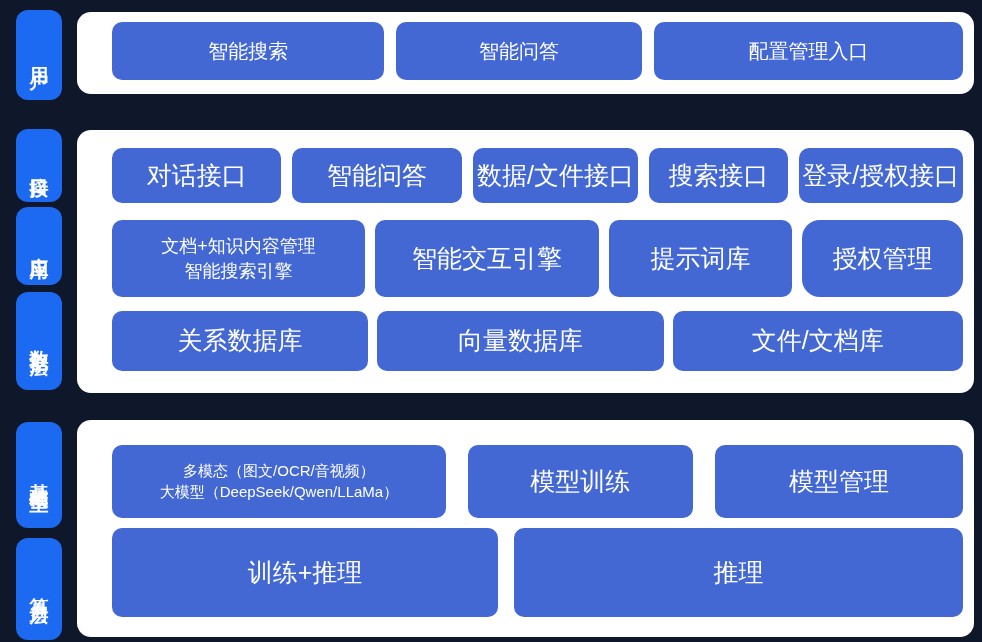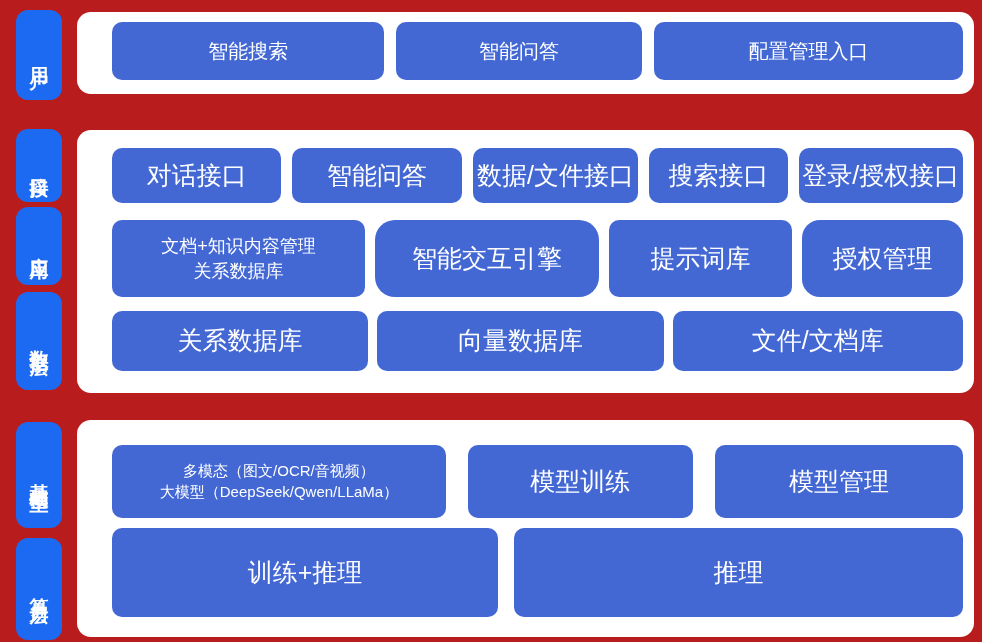--- a/index.html
+++ b/index.html
@@ -4,21 +4,21 @@
 <style>
   html, body { margin: 0; padding: 0; }
   body {
     font-family: "Liberation Sans", "DejaVu Sans", sans-serif;
     background: #e9eef7;
   }
   #stage {
     position: relative;
     width: 982px;
     height: 642px;
-    background: #b91c1c;
+    background: #0f172a;
     overflow: hidden;
   }
   .band { display: flex; align-items: stretch; }
   .band-1 { margin-top: 10px; height: 90px; }
   .band-2 { margin-top: 22px; height: 273px; }
   .band-3 { margin-top: 25px; height: 220px; }
 
   .label-col {
     width: 46px;
     margin-left: 16px;
@@ -83,21 +83,21 @@
   .band-2 .panel { margin-top: 8px; height: 263px; flex: 1 1 auto; padding-top: 18px; }
   .row-interface { gap: 11px; height: 55px; }
   .row-app { gap: 10px; height: 77px; margin-top: 17px; }
   .row-data { gap: 9px; height: 60px; margin-top: 14px; }
   .b2a-1 { flex-grow: 170; }
   .b2a-2 { flex-grow: 170; }
   .b2a-3 { flex-grow: 166; }
   .b2a-4 { flex-grow: 139; }
   .b2a-5 { flex-grow: 165; }
   .b2b-1 { flex-grow: 253; font-size: 18px; }
-  .b2b-2 { flex-grow: 224; border-radius: 20px; }
+  .b2b-2 { flex-grow: 224; }
   .b2b-3 { flex-grow: 183; }
   .b2b-4 { flex-grow: 161; border-radius: 18px; }
   .b2c-1 { flex-grow: 255; }
   .b2c-2 { flex-grow: 285; }
   .b2c-3 { flex-grow: 289; }
 
   
   .band-3 .label-col { padding-top: 2px; }
   .lbl-foundation { height: 106px; }
   .lbl-compute { height: 102px; margin-top: 10px; }
@@ -137,21 +137,21 @@
     <div class="panel">
       <div class="btn-row row-interface">
         <div class="btn b2a-1">对话接口</div>
         <div class="btn b2a-2">智能问答</div>
         <div class="btn b2a-3">数据/文件接口</div>
         <div class="btn b2a-4">搜索接口</div>
         <div class="btn b2a-5">登录/授权接口</div>
       </div>
       <div class="btn-row row-app">
         <div class="btn b2b-1">文档+知识内容管理
-关系数据库</div>
+智能搜索引擎</div>
         <div class="btn b2b-2">智能交互引擎</div>
         <div class="btn b2b-3">提示词库</div>
         <div class="btn b2b-4">授权管理</div>
       </div>
       <div class="btn-row row-data">
         <div class="btn b2c-1">关系数据库</div>
         <div class="btn b2c-2">向量数据库</div>
         <div class="btn b2c-3">文件/文档库</div>
       </div>
     </div>

